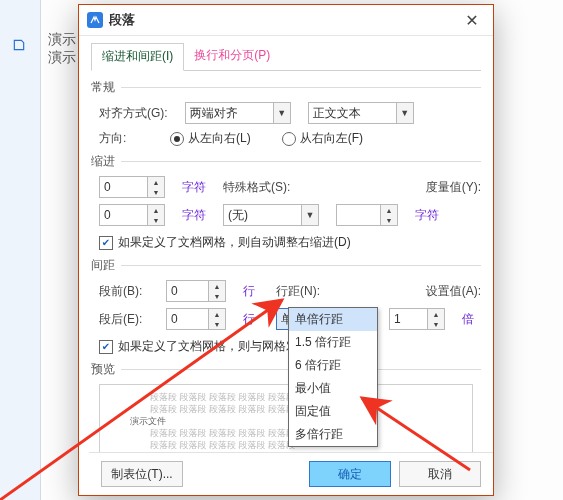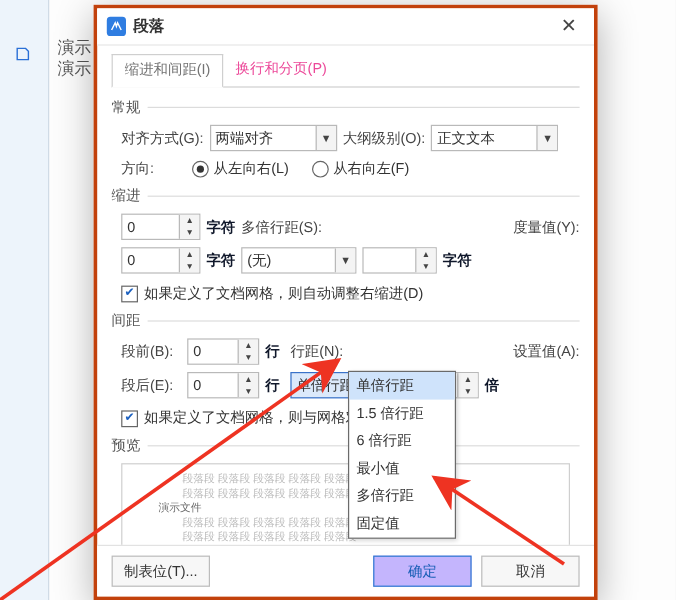--- a/index.html
+++ b/index.html
@@ -52,21 +52,21 @@
   }
 
   
   .dialog {
     position: absolute;
     left: 78px;
     top: 4px;
     width: 414px;
     height: 490px;
     background: #ffffff;
-    border: 3px solid #c2410c;
+    border: 1px solid #c2410c;
     box-shadow: 0 8px 30px rgba(0,0,0,0.3), 0 0 0 1px rgba(255,255,255,0.4) inset;
   }
   .titlebar {
     height: 30px;
     background: #fff;
     border-bottom: 1px solid #e6e6e6;
     display: flex;
     align-items: center;
     padding: 0 6px 0 8px;
   }
@@ -108,21 +108,21 @@
     font-size: 12px;
     color: #ec4899;
     cursor: pointer;
     position: relative;
     top: 1px;
   }
   .tab.active {
     border: 1px solid #cfcfcf;
     border-bottom: 1px solid #fff;
     background: #fff;
-    color: #737373;
+    color: #14532d;
   }
 
   .section {
     margin-top: 6px;
     margin-bottom: 4px;
   }
   .section-header {
     font-size: 12px;
     color: #555;
     display: flex;
@@ -132,21 +132,21 @@
   }
   .section-header .line {
     flex: 1;
     height: 1px;
     background: #dcdcdc;
   }
 
   .row {
     display: flex;
     align-items: center;
-    gap: 5px;
+    gap: 17px;
     margin-bottom: 6px;
     padding-left: 8px;
   }
 
   label.caption {
     white-space: nowrap;
     color: #444;
   }
 
   .combo, .spin {
@@ -262,21 +262,21 @@
     color: #333;
     cursor: pointer;
   }
   .dropdown .item.sel {
     background: #cfe3fb;
   }
 
   
   .footer {
     position: absolute;
-    left: 0;
+    left: 10px;
     right: 0;
     bottom: 0;
     height: 42px;
     border-top: 1px solid #e2e2e2;
     display: flex;
     align-items: center;
     padding: 0 12px;
     gap: 8px;
     background: #fff;
   }
@@ -289,31 +289,31 @@
     display: inline-flex;
     align-items: center;
     justify-content: center;
     font-size: 12px;
     cursor: pointer;
     padding: 0 8px;
   }
   .btn.primary {
     border-color: #2f7ad1;
     color: #165db5;
-    background: #c4b5fd;
+    background: #7dd3fc;
   }
 
   
   .arrow-path {
     position: absolute;
     pointer-events: none;
     z-index: 100;
   }
 
-  .unit { color: #0f172a; font-weight: bold; }
+  .unit { color: #6d28d9; }
 </style>
 </head>
 <body>
 
 <div class="bg-app">
   <div class="bg-toolbar"></div>
   <span class="bg-icon">
     <svg viewBox="0 0 24 24" fill="currentColor">
         <path d="M4 4h12l4 4v12H4z" fill="none" stroke="currentColor" stroke-width="2"></path>
       </svg>
@@ -347,21 +347,20 @@
         <span>常规</span>
         <span class="line"></span>
       </div>
 
       <div class="row">
         <label class="caption">对齐方式(G):</label>
         <div class="combo" style="width:100px">
           <span>两端对齐</span>
           <span class="arrow">▼</span>
         </div>
-        <label class="caption">大纲级别(O):</label>
         <div class="combo" style="width:100px">
           <span>正文文本</span>
           <span class="arrow">▼</span>
         </div>
       </div>
 
       <div class="row">
         <label class="caption" style="width:54px">方向:</label>
         <span class="radio checked">
           <span class="dot"></span>
@@ -382,21 +381,21 @@
 
       <div class="row">
         <div class="spin">
           <span>0</span>
           <span class="arrows">
               <span>▲</span>
               <span>▼</span>
             </span>
         </div>
         <span class="unit">字符</span>
-        <label class="caption">多倍行距(S):</label>
+        <label class="caption">特殊格式(S):</label>
         <span style="flex:1"></span>
         <label class="caption">度量值(Y):</label>
       </div>
 
       <div class="row">
         <div class="spin">
           <span>0</span>
           <span class="arrows">
               <span>▲</span>
               <span>▼</span>
@@ -491,22 +490,22 @@
         <div class="preview-line" style="margin-left:40px">段落段  段落段  段落段  段落段  段落段</div>
       </div>
     </div>
   </div>
 
   <div class="dropdown" style="left:209px; top:302px;">
     <div class="item sel">单倍行距</div>
     <div class="item">1.5 倍行距</div>
     <div class="item">6 倍行距</div>
     <div class="item">最小值</div>
+    <div class="item">固定值</div>
     <div class="item">多倍行距</div>
-    <div class="item">固定值</div>
   </div>
 
   <div class="footer">
     <div class="btn">制表位(T)...</div>
     <span class="spacer"></span>
     <div class="btn primary">确定</div>
     <div class="btn">取消</div>
   </div>
 </div>
 

